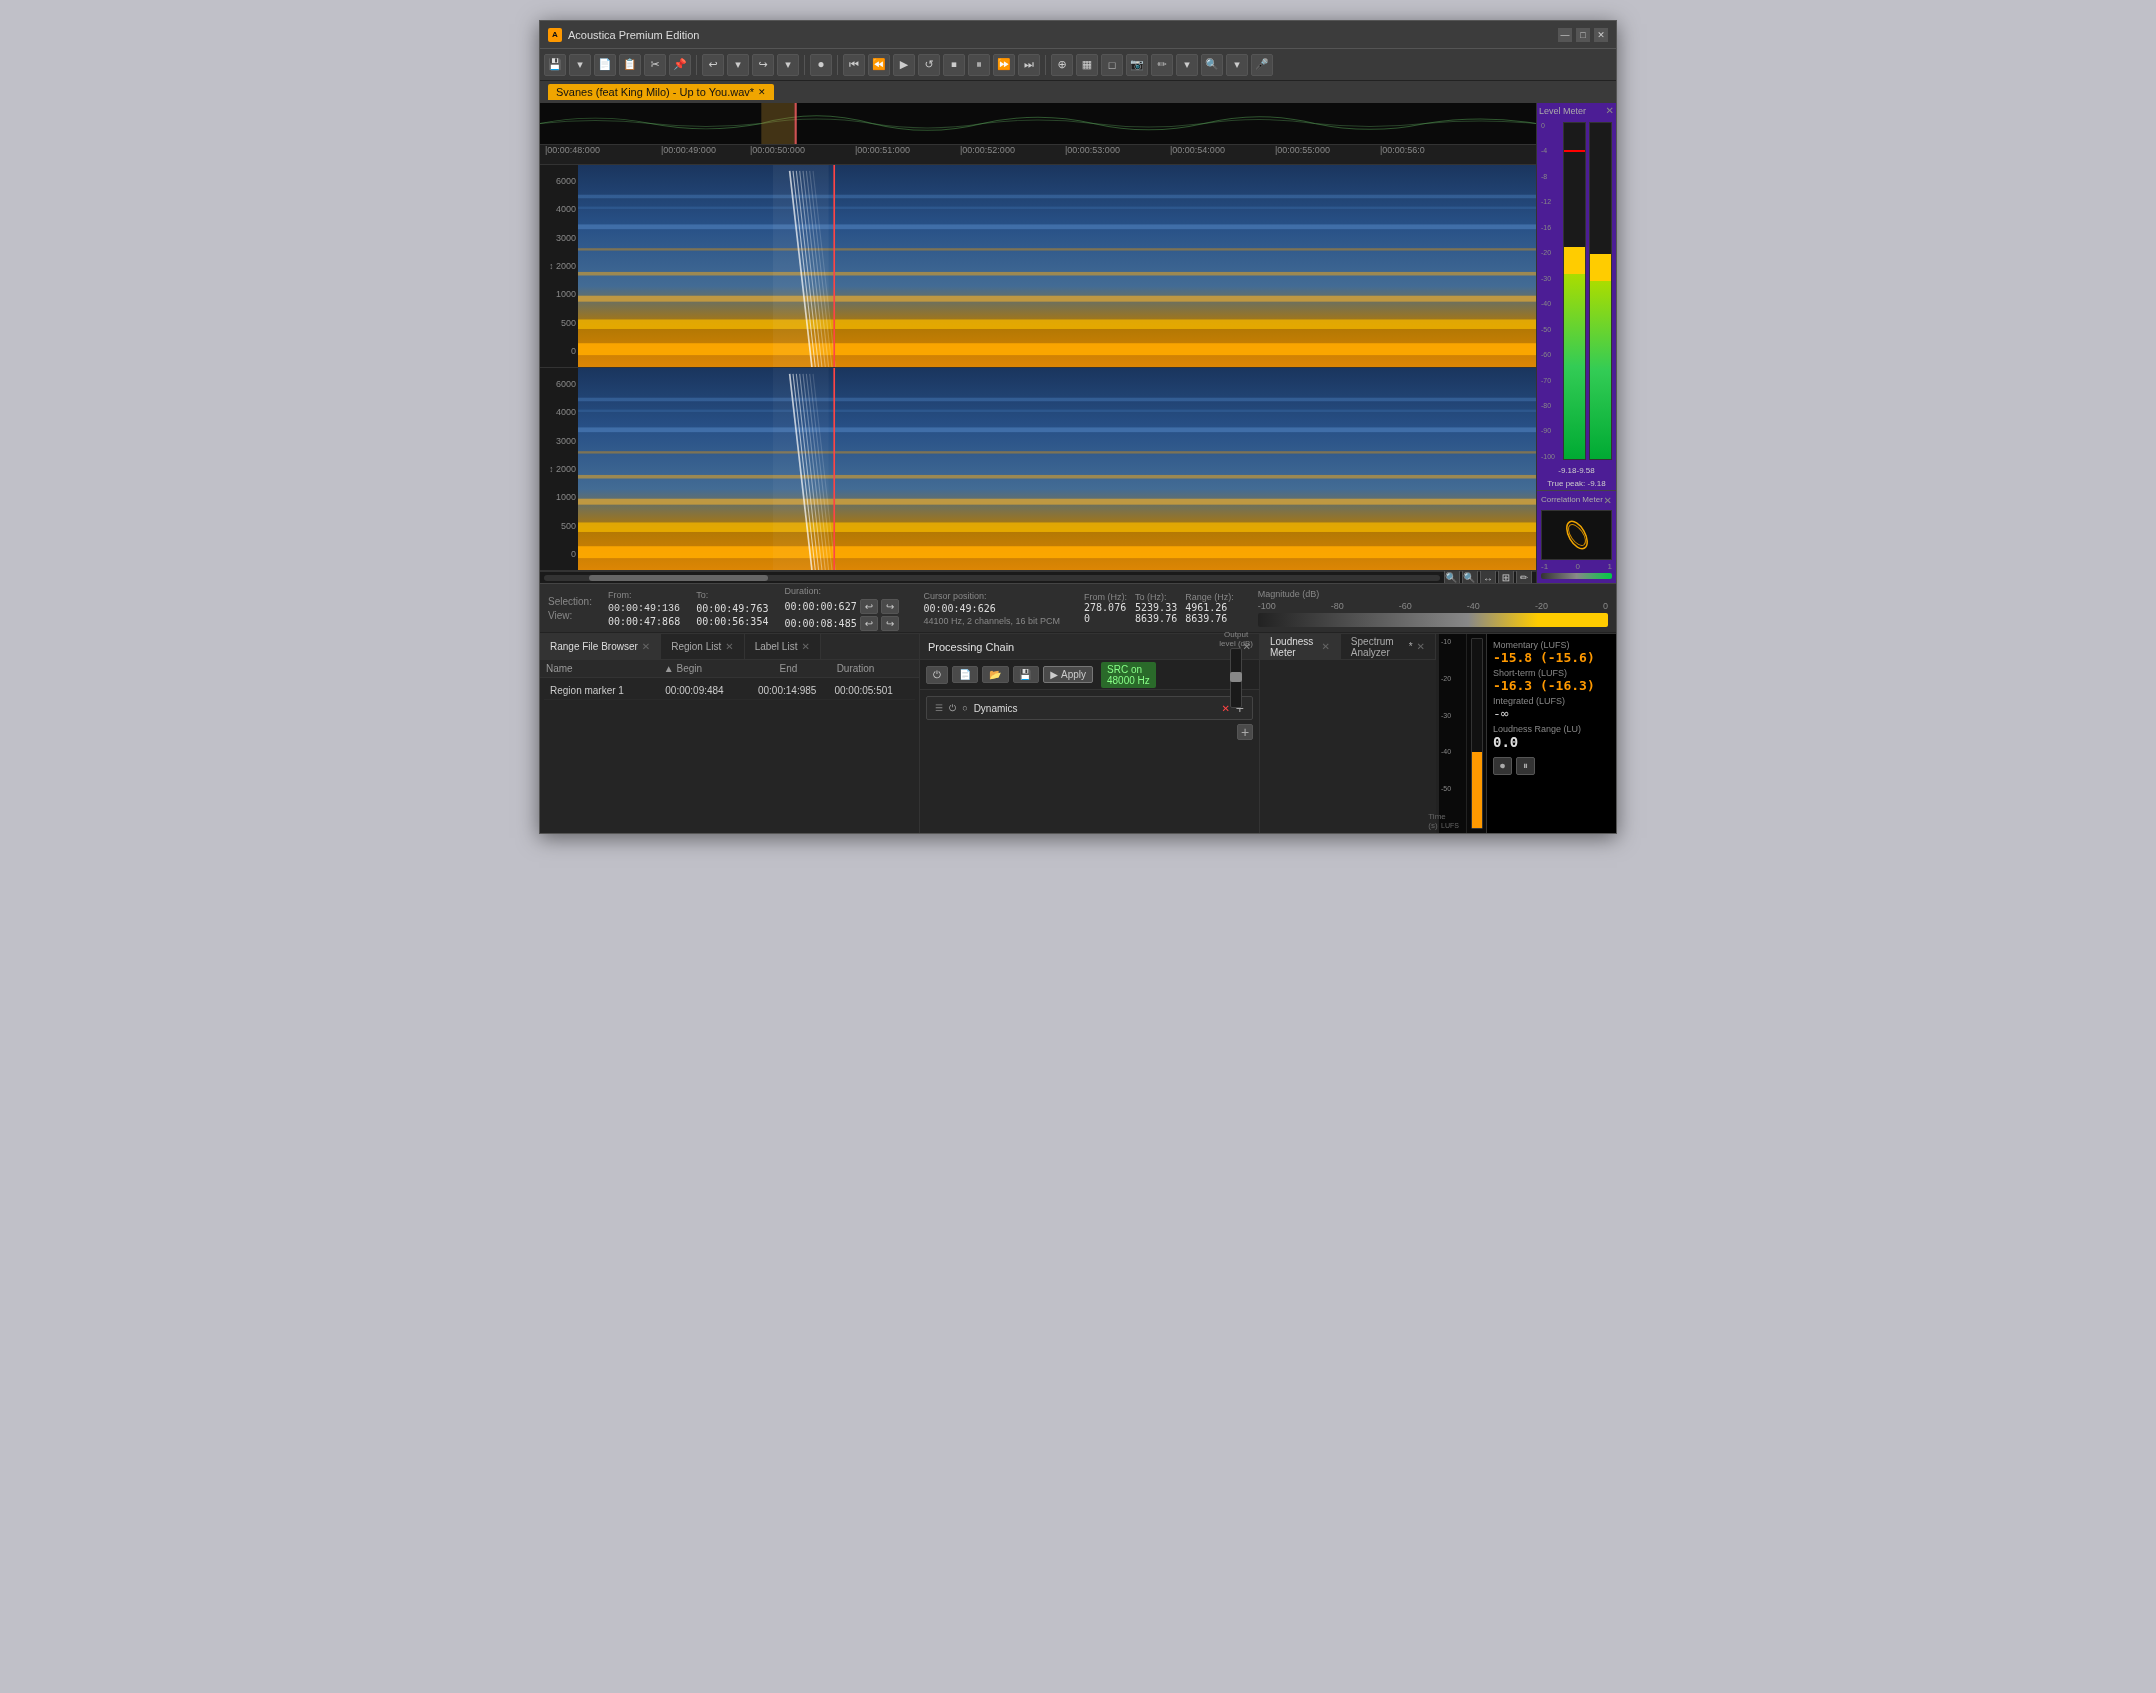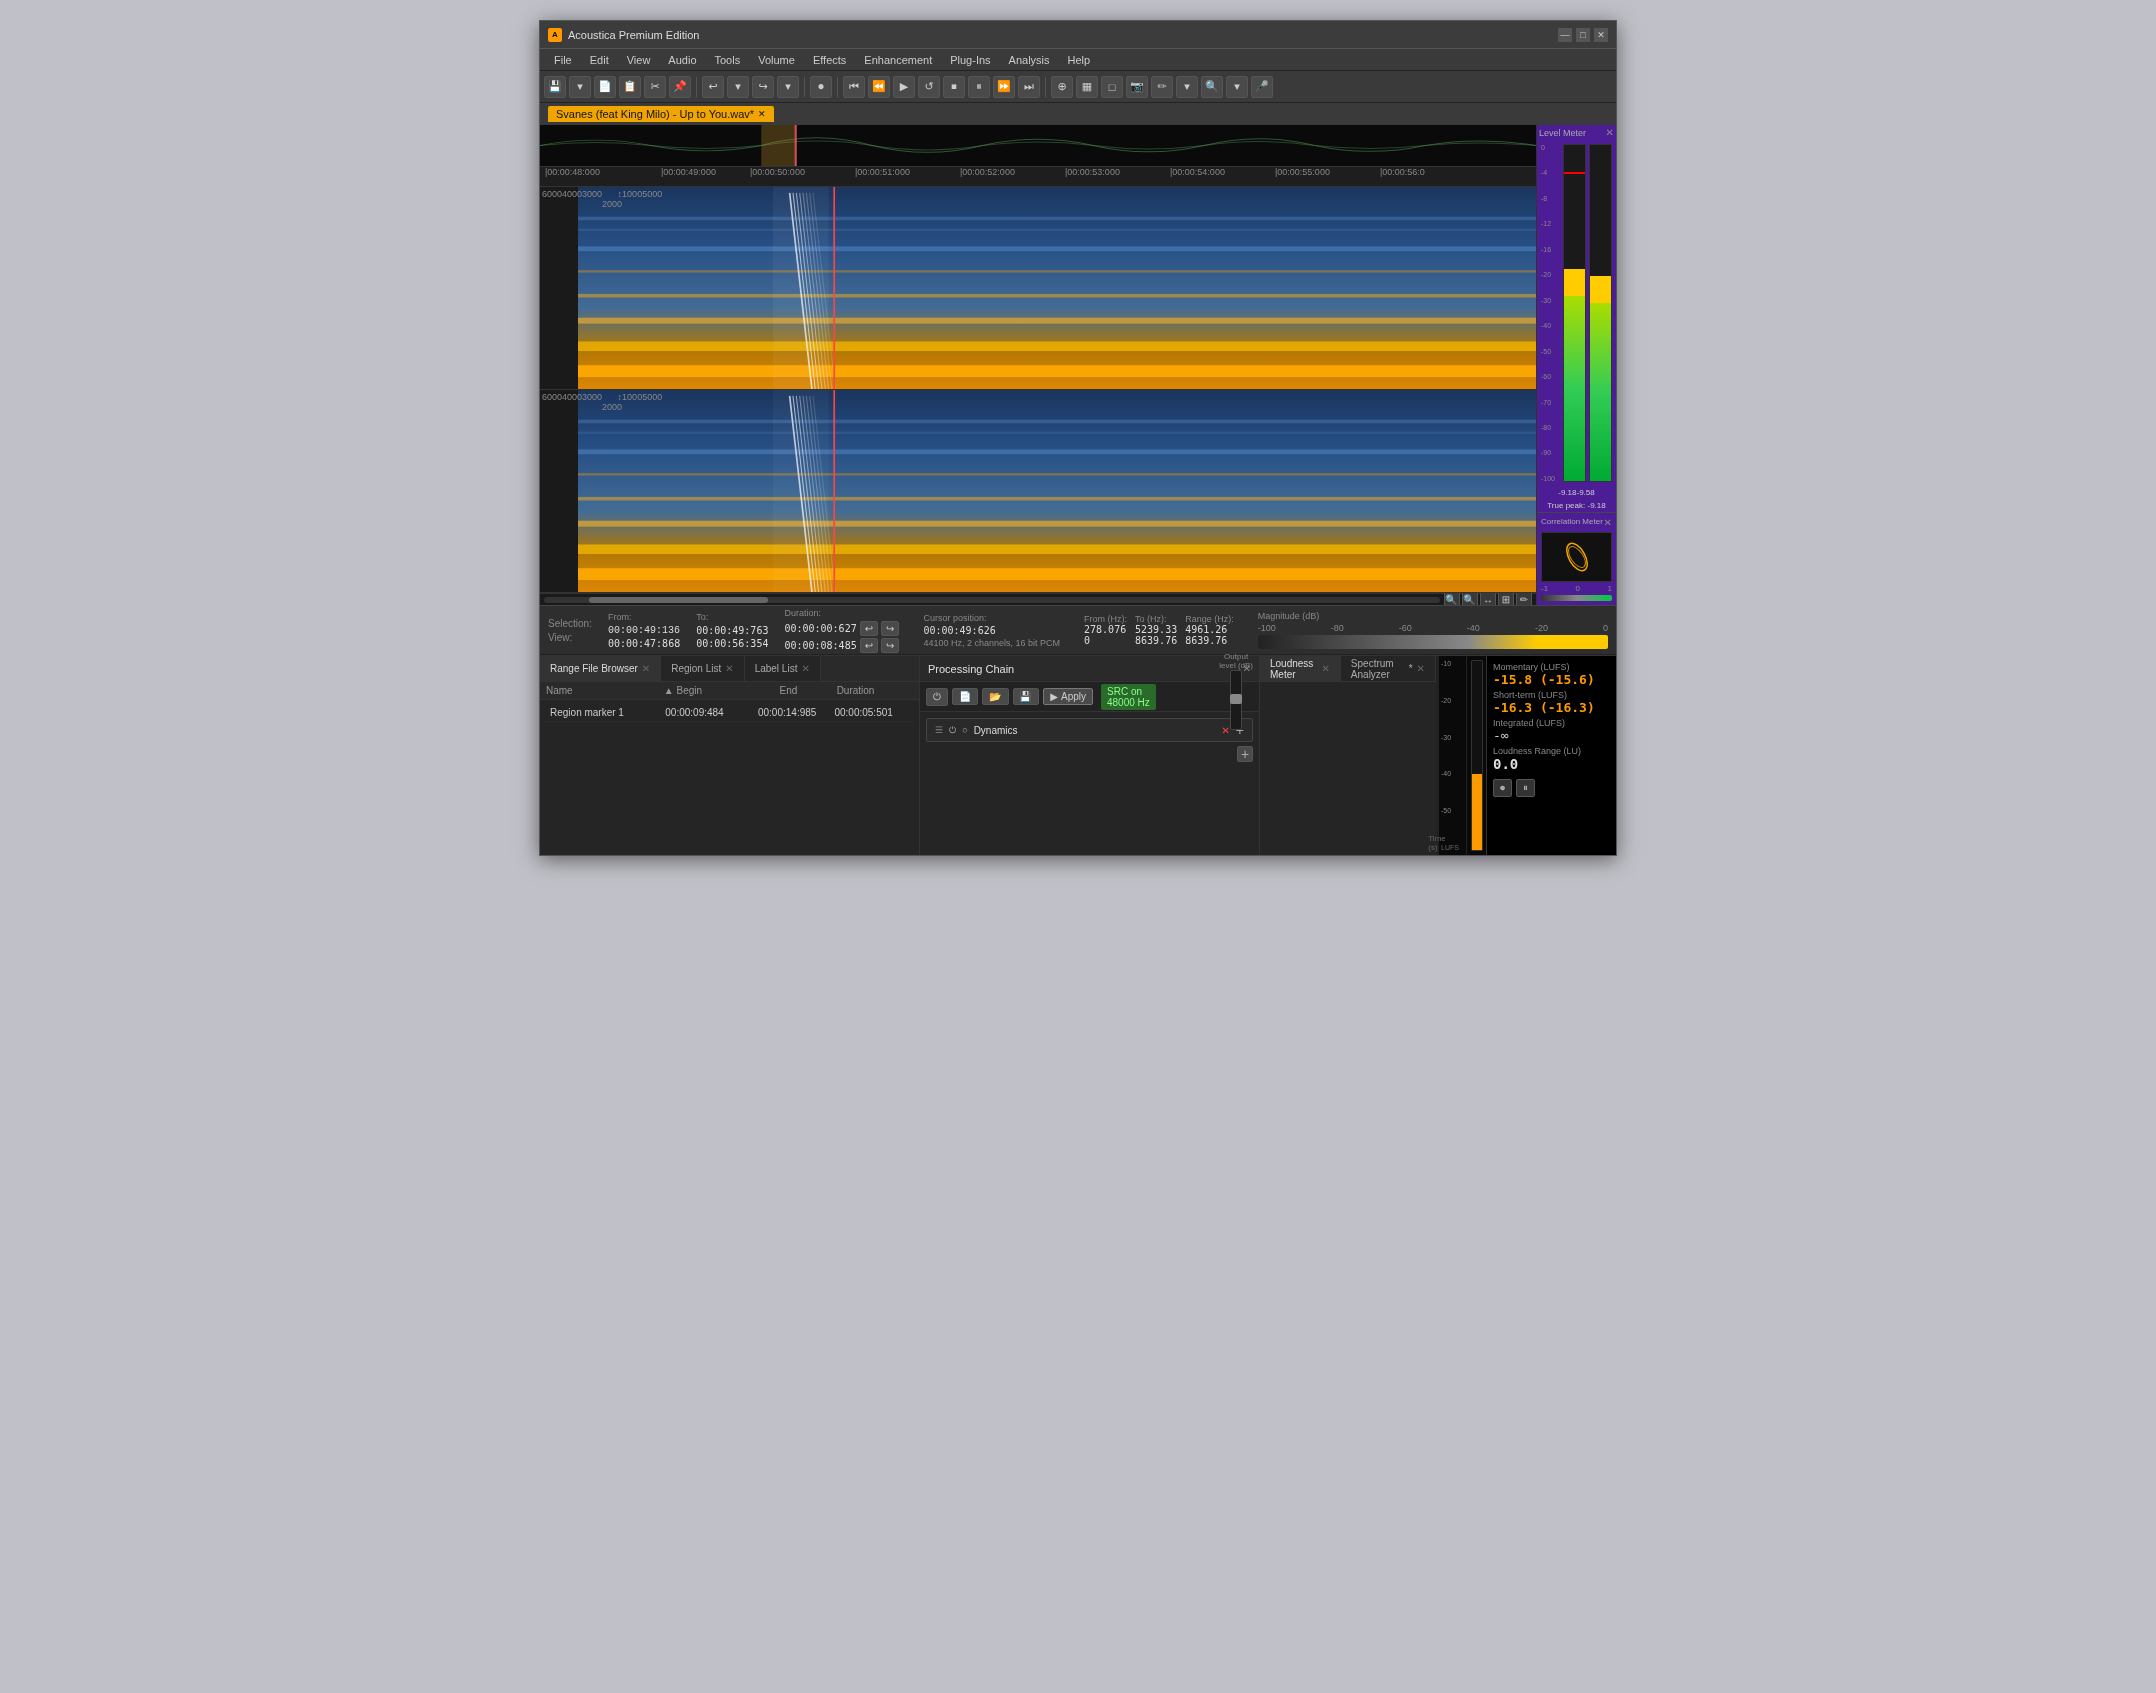--- a/index.html
+++ b/index.html
@@ -170,21 +170,21 @@
       overflow: hidden;
       border-bottom: 1px solid #333;
     }
     .freq-labels {
       position: absolute;
       left: 0;
       top: 0;
       bottom: 0;
       width: 38px;
       display: flex;
-      flex-direction: row;
+      flex-direction: column;
       justify-content: space-around;
       padding: 2px 2px;
       z-index: 2;
       background: rgba(26,26,26,0.8);
     }
     .freq-label {
       color: #888;
       font-size: 9px;
       text-align: right;
     }
@@ -438,33 +438,20 @@
       </div>
       <span class="title-bar-text">Acoustica Premium Edition</span>
     </div>
     <div class="title-bar-controls">
       <button class="title-btn">—</button>
       <button class="title-btn">□</button>
       <button class="title-btn">✕</button>
     </div>
   </div>
 
-  <div class="menu-bar">
-    <span class="menu-item">File</span>
-    <span class="menu-item">Edit</span>
-    <span class="menu-item">View</span>
-    <span class="menu-item">Audio</span>
-    <span class="menu-item">Tools</span>
-    <span class="menu-item">Volume</span>
-    <span class="menu-item">Effects</span>
-    <span class="menu-item">Enhancement</span>
-    <span class="menu-item">Plug-Ins</span>
-    <span class="menu-item">Analysis</span>
-    <span class="menu-item">Help</span>
-  </div>
 
   <div class="toolbar">
     <button class="tb-btn">💾</button>
     <button class="tb-btn">▾</button>
     <button class="tb-btn">📄</button>
     <button class="tb-btn">📋</button>
     <button class="tb-btn">✂</button>
     <button class="tb-btn">📌</button>
     <div class="tb-separator"></div>
     <button class="tb-btn">↩</button>

